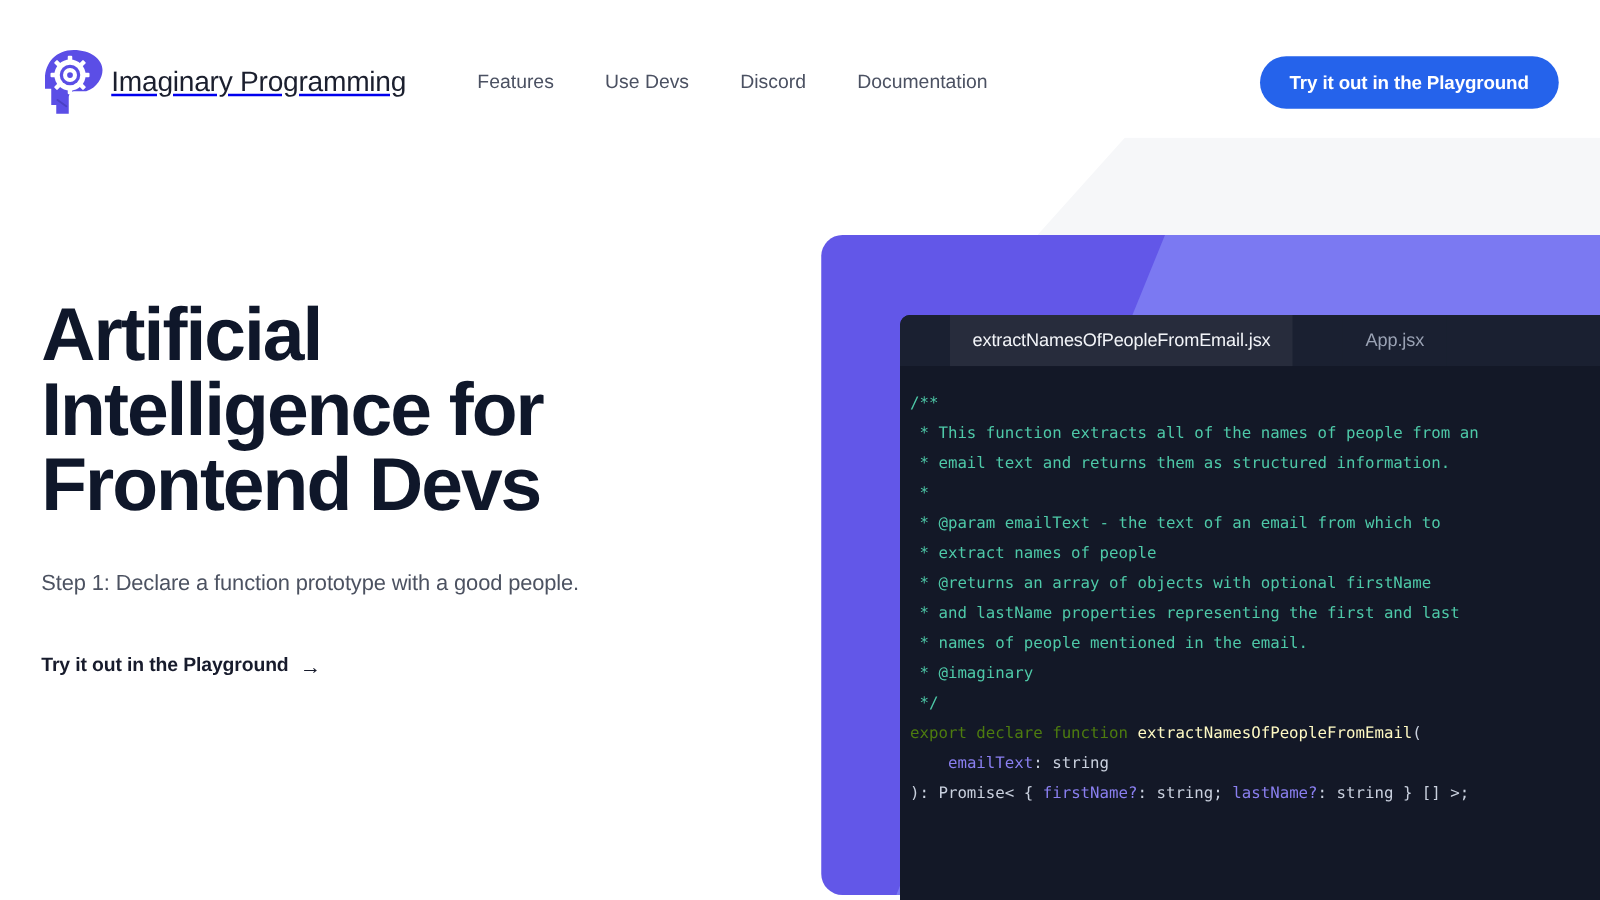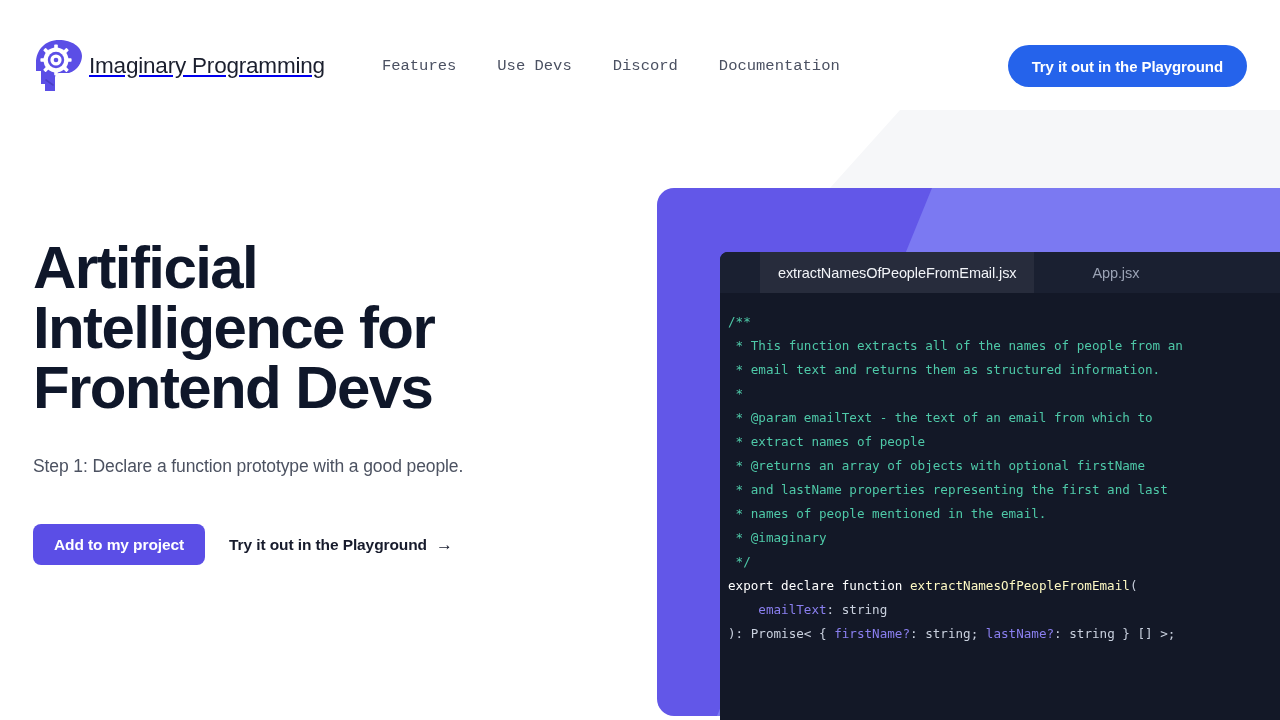--- a/index.html
+++ b/index.html
@@ -59,21 +59,20 @@
   }
 
   .nav-link {
     font-size: 15.5px;
     color: #4b5162;
     text-decoration: none;
     padding: 6px 0;
     margin-right: 41px;
     white-space: nowrap;
     cursor: pointer;
-    font-family: Liberation Mono, monospace;
   }
   .nav-link:last-child { margin-right: 16px; }
 
   .header-cta {
     margin-left: auto;
     background: #2563eb;
     color: #ffffff;
     font-size: 15px;
     font-weight: 700;
     border: none;
@@ -236,21 +235,21 @@
     font-family: "DejaVu Sans Mono", monospace;
     font-size: 12.6px;
     line-height: 24px;
     white-space: pre;
     overflow: hidden;
   }
 
   .code-line { color: #c9d0de; height: 24px; }
 
   .tok-comment { color: #4ec9a8; }
-  .tok-kw      { color: #ffffff; }
+  .tok-kw      { color: #4d7c0f; }
   .tok-fn      { color: #fef9c3; }
   .tok-param   { color: #8a7ff0; }
   .tok-plain   { color: #c9d0de; }
 </style>
 </head>
 <body>
 
 <header class="site-header">
 
   <a class="brand" href="#">
@@ -294,21 +293,20 @@
 </header>
 
 <section class="hero-left">
   <h1 class="hero-title">Artificial Intelligence for Frontend Devs</h1>
 
   <div class="hero-sub">
     <div>Step 1: Declare a function prototype with a good people.</div>
   </div>
 
   <div class="hero-actions">
-    <button class="btn-primary">Add to my project</button>
     <a class="btn-link" href="#">
       <span>Try it out in the Playground</span>
       <span class="arrow">→</span>
     </a>
   </div>
 </section>
 
 <div class="hero-visual">
   <div class="wedge"></div>
   <div class="slab">

